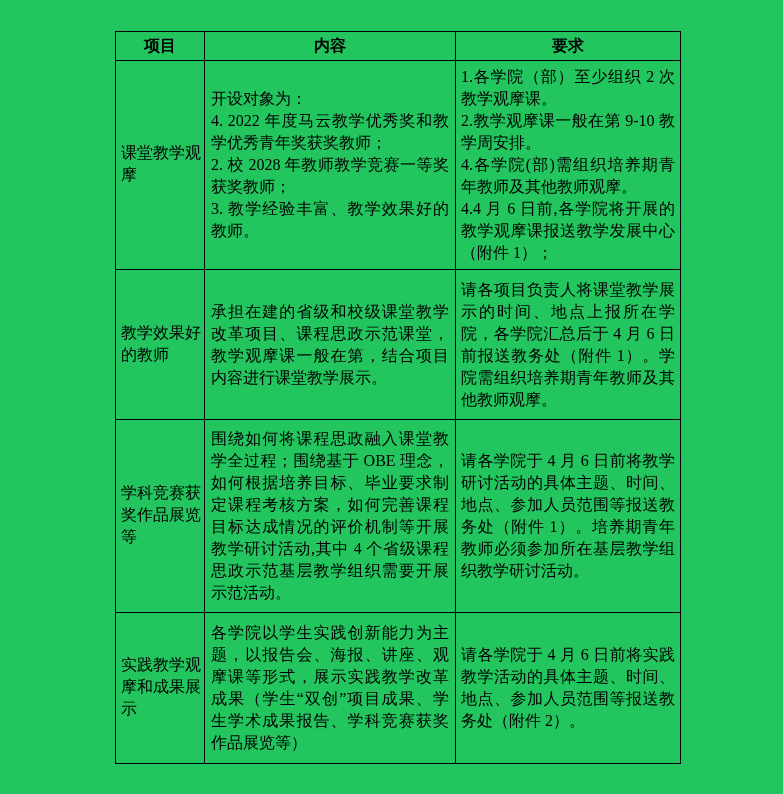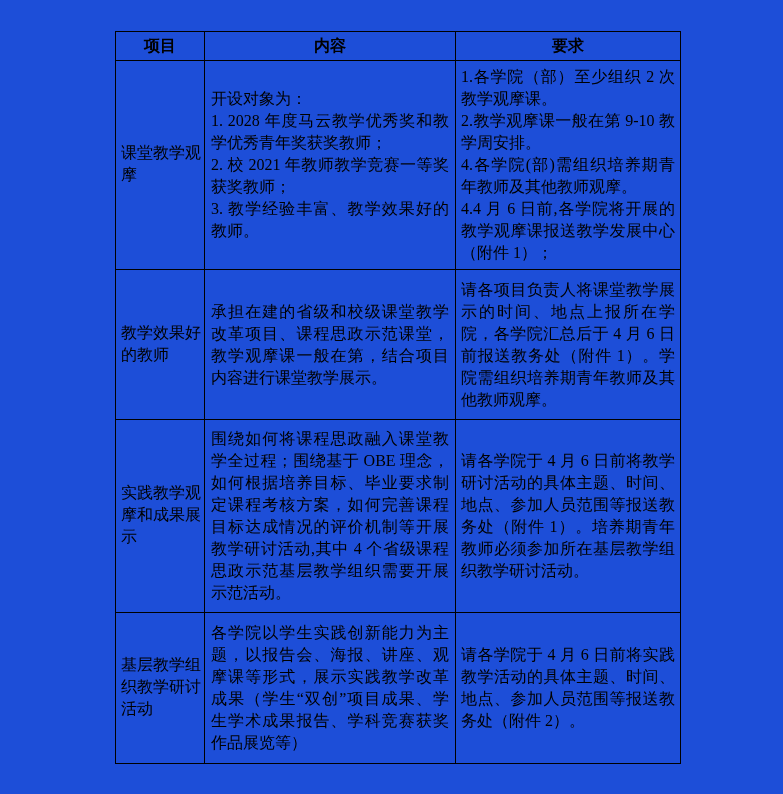--- a/index.html
+++ b/index.html
@@ -12,21 +12,21 @@
     width: 783px;
     height: 794px;
     font-family: "Liberation Serif", serif;
     color: #000000;
   }
   .doc-page {
     position: absolute;
     left: 0; top: 0;
     width: 783px;
     height: 794px;
-    background: #1d4ed8;
+    background: #22c55e;
   }
   table.doc-table {
     position: absolute;
     left: 115px;
     top: 31px;
     border-collapse: collapse;
     table-layout: fixed;
     width: 565px;
   }
   .doc-table th, .doc-table td {
@@ -83,22 +83,22 @@
         <th>要求</th>
       </tr>
     </thead>
     <tbody>
       <tr class="row r1">
         <td class="project-cell">
           <div class="project-label">课堂教学观摩</div>
         </td>
         <td class="content-cell">
           <p class="para">开设对象为：</p>
-          <p class="para">1. 2028 年度马云教学优秀奖和教学优秀青年奖获奖教师；</p>
-          <p class="para">2. 校 2021 年教师教学竞赛一等奖获奖教师；</p>
+          <p class="para">4. 2022 年度马云教学优秀奖和教学优秀青年奖获奖教师；</p>
+          <p class="para">2. 校 2028 年教师教学竞赛一等奖获奖教师；</p>
           <p class="para">3. 教学经验丰富、教学效果好的教师。</p>
         </td>
         <td class="req-cell">
           <p class="para">1.各学院（部）至少组织 2 次教学观摩课。</p>
           <p class="para">2.教学观摩课一般在第 9-10 教学周安排。</p>
           <p class="para">4.各学院(部)需组织培养期青年教师及其他教师观摩。</p>
           <p class="para">4.4 月 6 日前,各学院将开展的教学观摩课报送教学发展中心（附件 1）；</p>
         </td>
       </tr>
       <tr class="row r2">
@@ -107,32 +107,32 @@
         </td>
         <td class="content-cell">
           <p class="para">承担在建的省级和校级课堂教学改革项目、课程思政示范课堂，教学观摩课一般在第，结合项目内容进行课堂教学展示。</p>
         </td>
         <td class="req-cell">
           <p class="para">请各项目负责人将课堂教学展示的时间、地点上报所在学院，各学院汇总后于 4 月 6 日前报送教务处（附件 1）。学院需组织培养期青年教师及其他教师观摩。</p>
         </td>
       </tr>
       <tr class="row r3">
         <td class="project-cell">
-          <div class="project-label">实践教学观摩和成果展示</div>
+          <div class="project-label">学科竞赛获奖作品展览等</div>
         </td>
         <td class="content-cell">
           <p class="para">围绕如何将课程思政融入课堂教学全过程；围绕基于 OBE 理念，如何根据培养目标、毕业要求制定课程考核方案，如何完善课程目标达成情况的评价机制等开展教学研讨活动,其中 4 个省级课程思政示范基层教学组织需要开展示范活动。</p>
         </td>
         <td class="req-cell">
           <p class="para">请各学院于 4 月 6 日前将教学研讨活动的具体主题、时间、地点、参加人员范围等报送教务处（附件 1）。培养期青年教师必须参加所在基层教学组织教学研讨活动。</p>
         </td>
       </tr>
       <tr class="row r4">
         <td class="project-cell">
-          <div class="project-label">基层教学组织教学研讨活动</div>
+          <div class="project-label">实践教学观摩和成果展示</div>
         </td>
         <td class="content-cell">
           <p class="para">各学院以学生实践创新能力为主题，以报告会、海报、讲座、观摩课等形式，展示实践教学改革成果（学生“双创”项目成果、学生学术成果报告、学科竞赛获奖作品展览等）</p>
         </td>
         <td class="req-cell">
           <p class="para">请各学院于 4 月 6 日前将实践教学活动的具体主题、时间、地点、参加人员范围等报送教务处（附件 2）。</p>
         </td>
       </tr>
     </tbody>
   </table>

